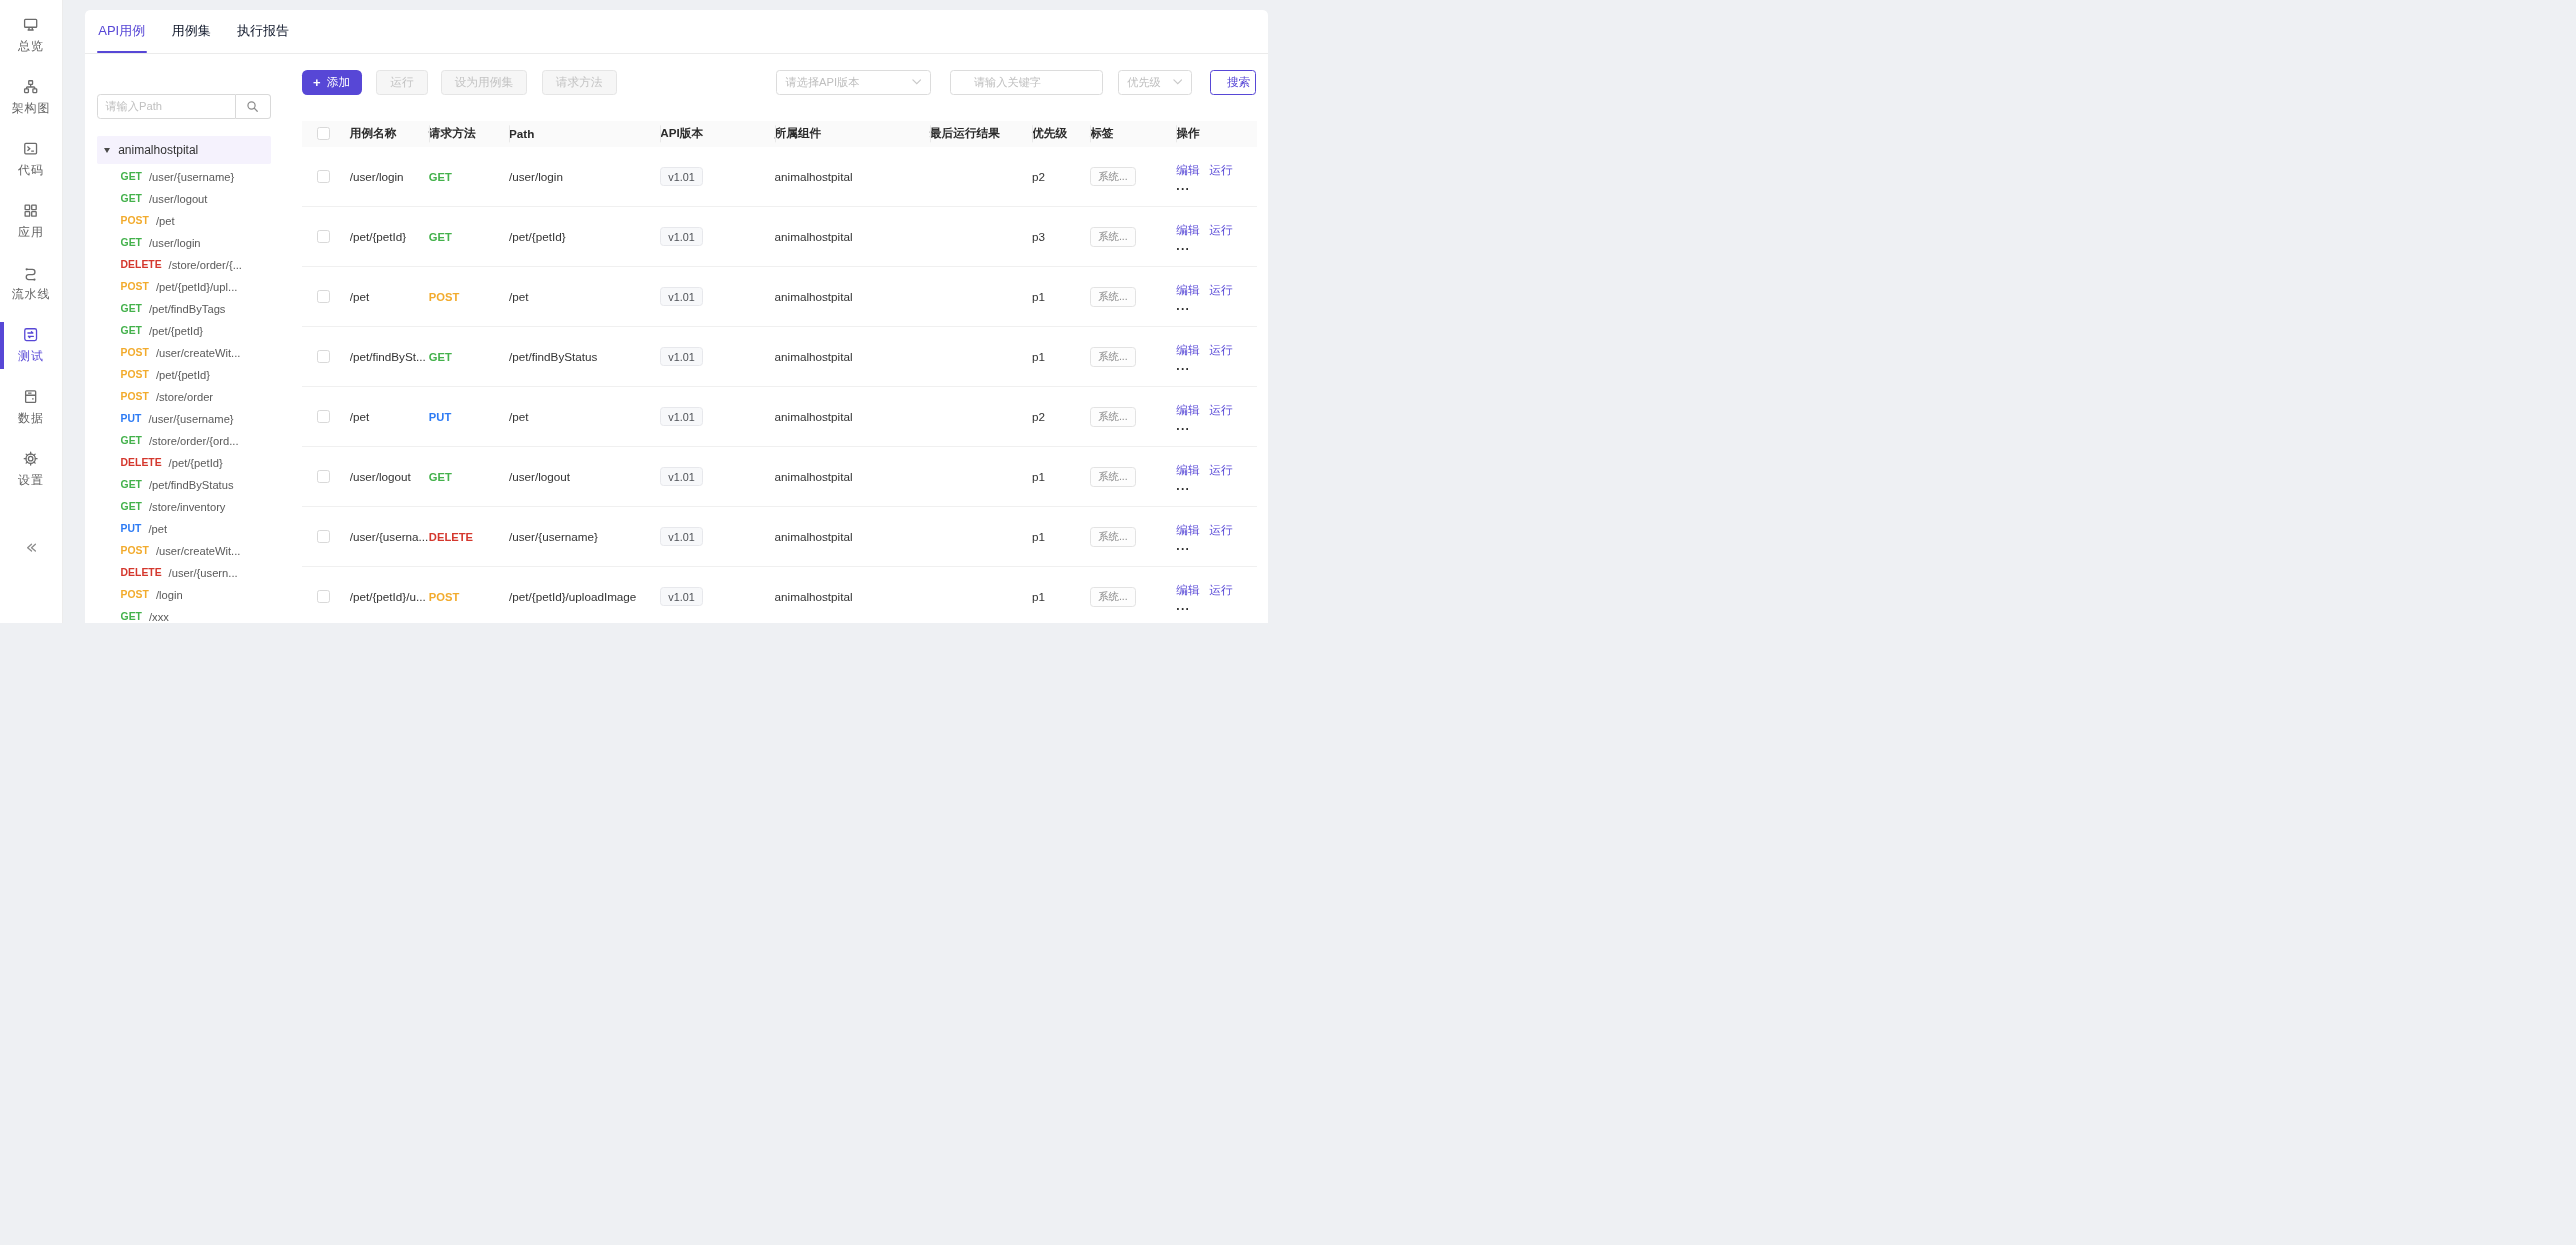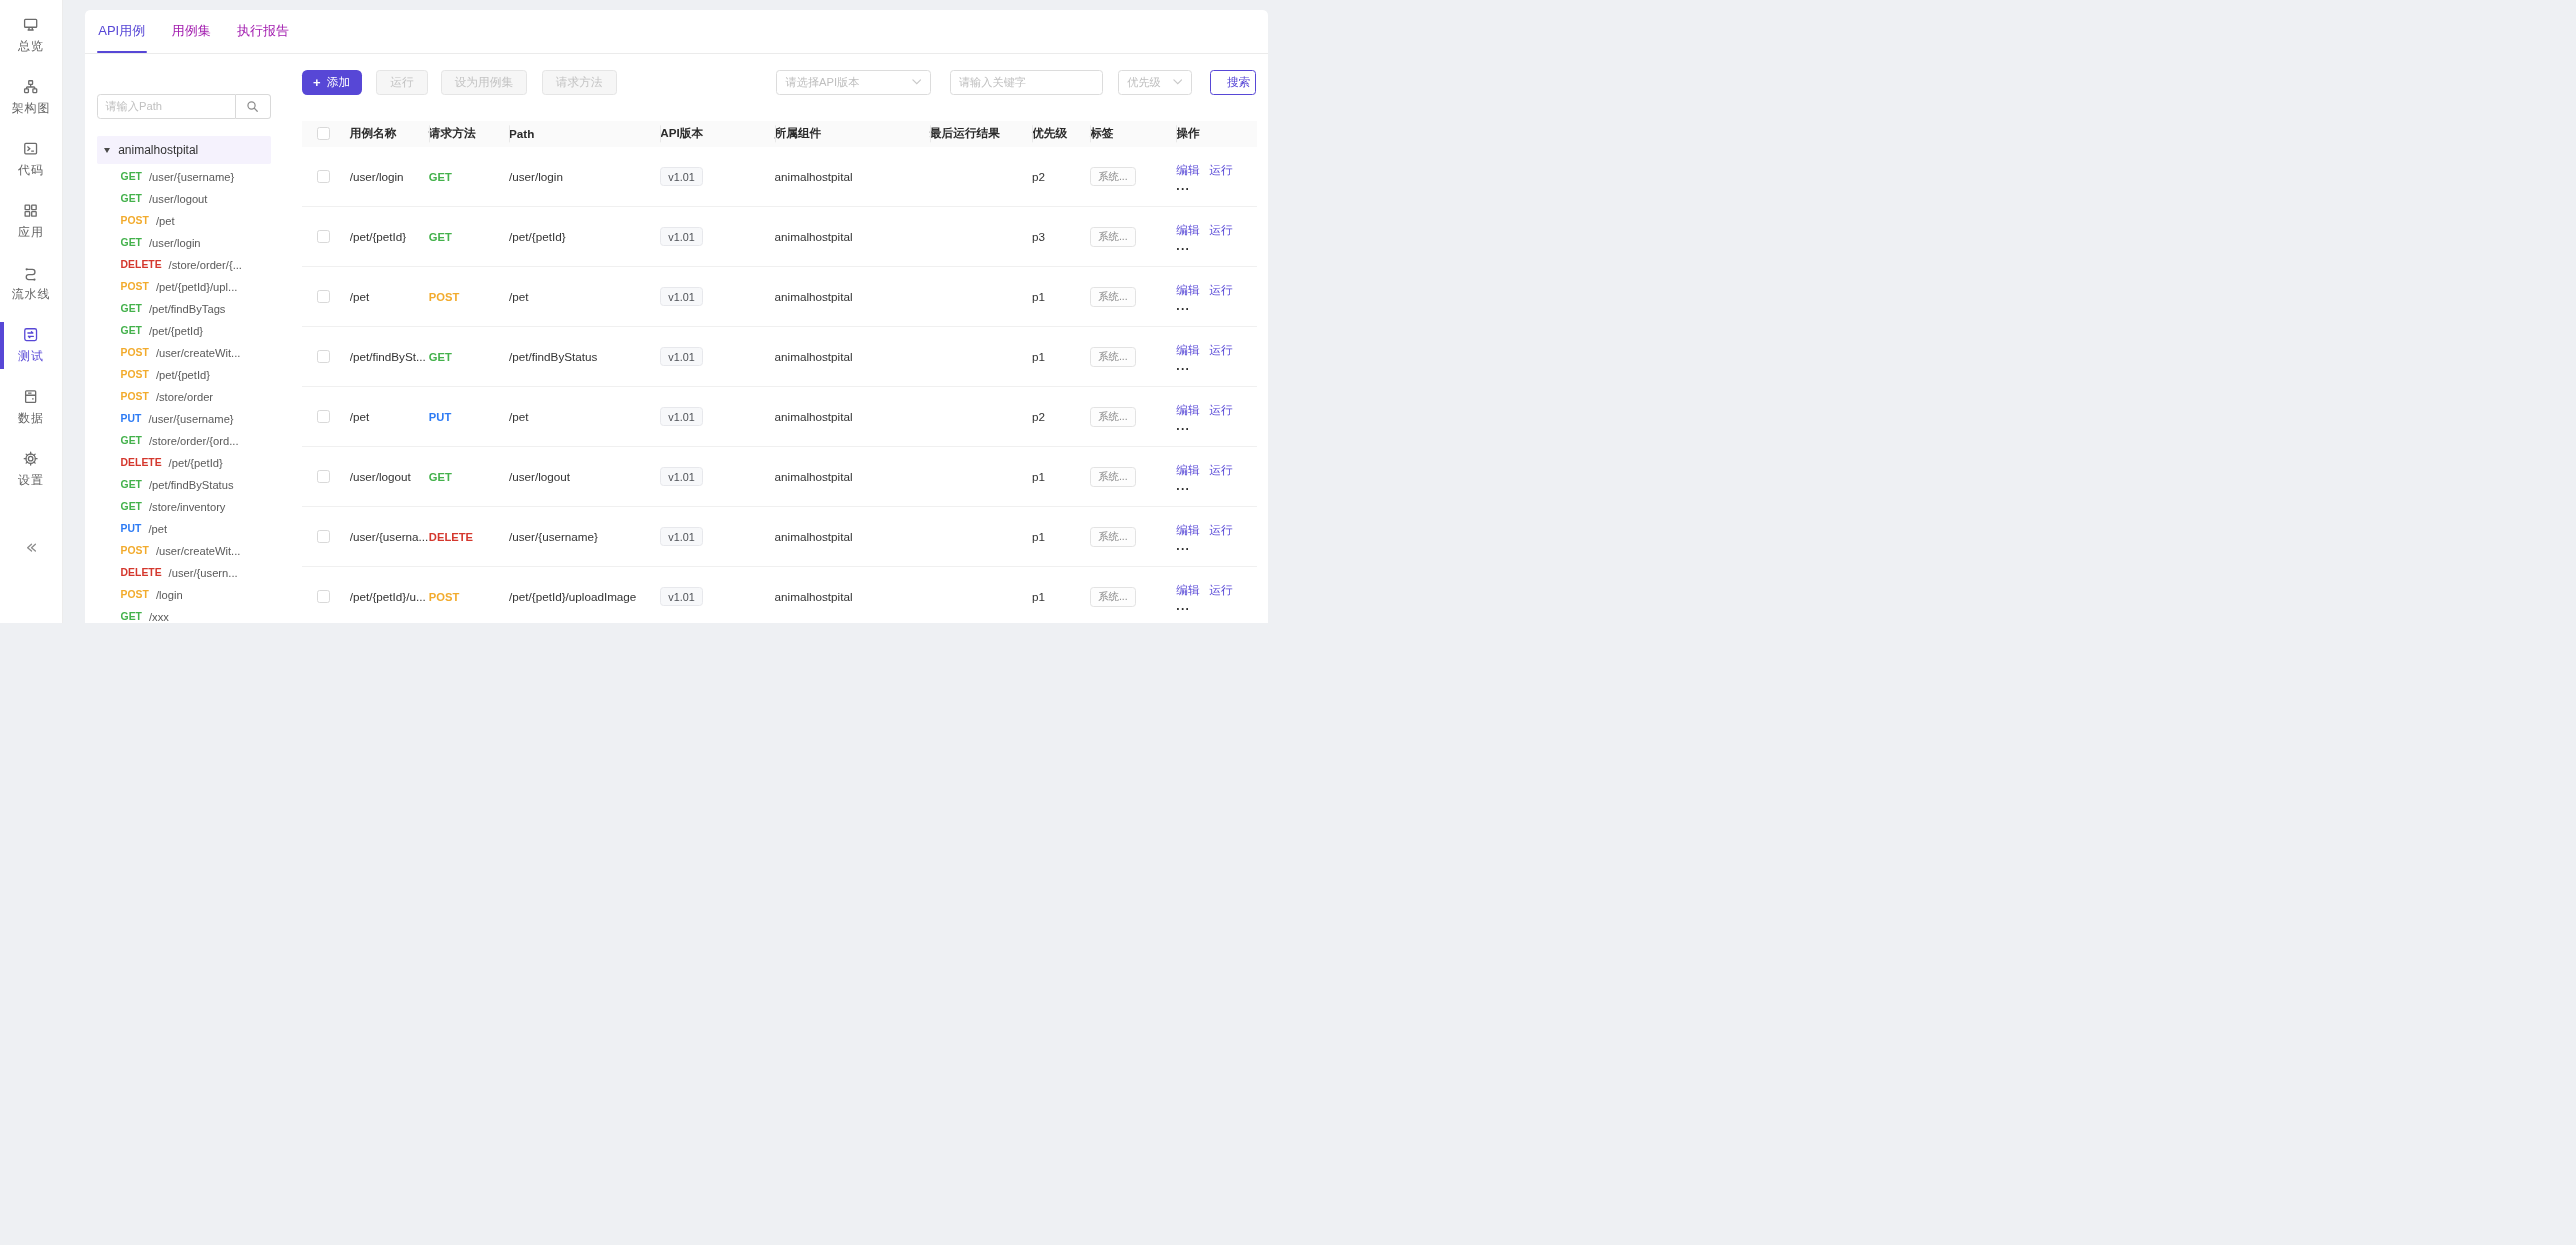--- a/index.html
+++ b/index.html
@@ -20,21 +20,21 @@
   .side-item.active::before { content:""; position:absolute; left:0; top:1.7px; bottom:1.7px;
     width:3.5px; background:#5747d6; }
   .collapse { margin-top:33px; cursor:pointer; }
 
   
   .card { margin:9.5px 20px 0 21.6px; width:1183px; background:#fff;
     border-radius:5.2px 5.2px 0 0; height:613px; display:flex; flex-direction:column; }
   .tabbar { display:flex; align-items:center; height:44px; border-bottom:0.9px solid #ebebeb;
     padding-left:12px; }
   .tab { position:relative; height:100%; display:flex; align-items:center;
-    margin-right:23px; font-size:13px; color:#a21caf; cursor:pointer; padding:0 1.7px; }
+    margin-right:23px; font-size:13px; color:#0f172a; cursor:pointer; padding:0 1.7px; }
   .tab.active { color:#5747d6; font-weight:normal; }
   .tab.active::after { content:""; position:absolute; left:0; right:0; bottom:-0.9px;
     height:2.6px; border-radius:1.7px; background:#5747d6; }
 
   .content { display:flex; padding:16.4px 12px 0 12px; flex:1; min-height:0; }
 
   
   .leftpanel { width:174px; margin-right:31px; flex:none;margin-top:24px; }
   .searchrow { display:flex; }
   .pathinput { flex:1; height:25px; border:0.9px solid #d9d9d9; border-radius:3.5px 0 0 3.5px;
@@ -70,21 +70,21 @@
   .btn.bdel { margin-left:14.7px; }
   .btn.outline { width:46px; margin-left:18px; background:#fff; border:0.9px solid #5747d6;
     color:#5747d6;padding-left:12px; }
   .spacer { flex:1; }
   .select { height:25px; border:0.9px solid #dcdcdc; border-radius:3.5px; background:#fff;
     display:flex; align-items:center; padding:0 8.6px; cursor:pointer; }
   .select .ph { font-size:11.2px; color:#bfbfbf; flex:1; }
   .select.ver { width:155px; }
   .select.pri { width:74px; margin-left:14.7px; }
   .kwinput { width:153px; height:25px; margin-left:19px; border:0.9px solid #dcdcdc;
-    border-radius:3.5px; padding:0 8px; font-size:11.2px; outline:none; color:#333;
+    border-radius:3.5px; padding:0 23px; font-size:11.2px; outline:none; color:#333;
     font-family:"Liberation Sans",sans-serif; }
   .kwinput::placeholder { color:#c0c0c0; }
 
   
   table.tbl { width:955px; border-collapse:collapse; table-layout:fixed; margin-top:26px; }
   .tbl th { height:26px; background:#fafafa; font-size:11.7px; font-weight:bold;
     color:#2b2b2b; text-align:left; position:relative; }
   .tbl th.sep::before { content:""; position:absolute; left:0; top:50%;
     transform:translateY(-50%); width:0.9px; height:17.3px; background:#e8e8e8; }
   .tbl td { height:60px; border-bottom:0.9px solid #f0f0f0; font-size:11.7px; color:#333;

